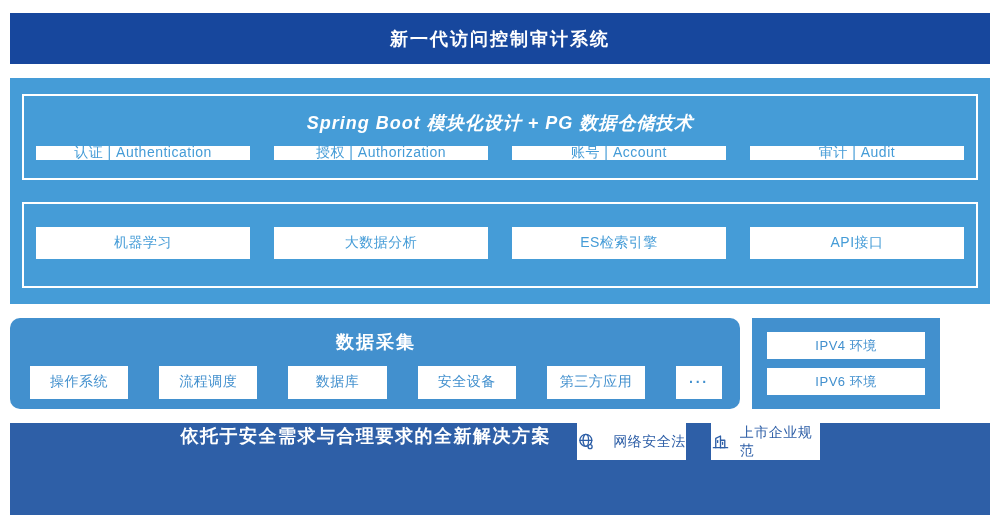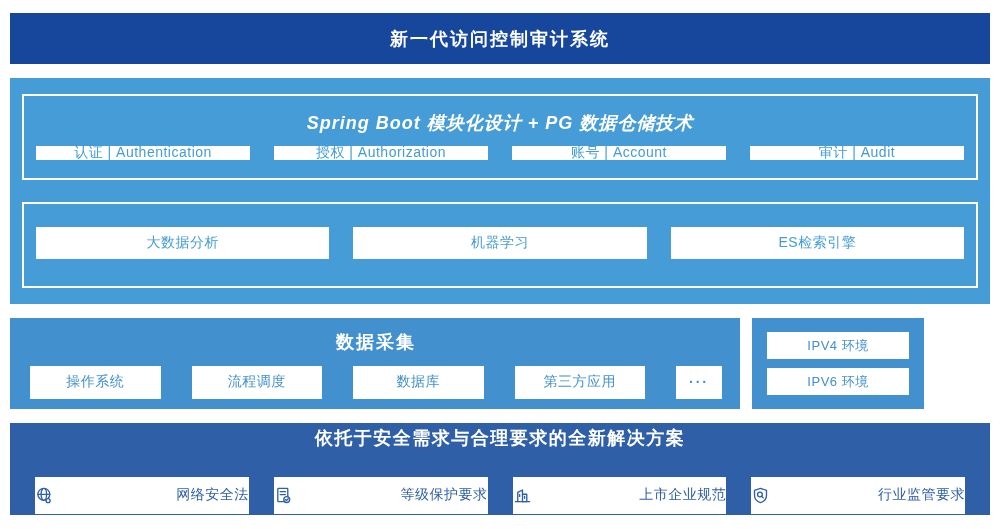--- a/index.html
+++ b/index.html
@@ -47,37 +47,37 @@
     display:flex; align-items:center; justify-content:center;
     font-size:14px; color:var(--light-text); letter-spacing:0.5px;
   }
   .box-row.analysis .wbox{height:32px;}
 
   
   .mid-row{flex:0 0 91px; display:flex; gap:12px;}
   .collection{
     width:730px; background:var(--collection-bg);
     padding:0 18px 0 20px; display:flex; flex-direction:column;
-    justify-content:center; gap:11px;
+    justify-content:center; gap:11px;border-radius:10px;
   }
   .collection .panel-title{letter-spacing:2px;}
   .collection .box-row{gap:31px;}
   .collection .wbox{height:33px; color:var(--collection-text);}
   .collection .wbox.small{flex:0 0 46px; letter-spacing:2px; font-weight:700;}
   .env{
-    width:172px; background:var(--collection-bg);
+    width:188px; background:var(--collection-bg);
     padding:0 15px; display:flex; flex-direction:column;
     justify-content:center; gap:9px;
   }
   .env .wbox{flex:0 0 27px; height:27px; font-size:13px; color:var(--collection-text);}
 
   
   .footer{
     flex:0 0 92px; background:var(--footer-bg);
-    padding:0 25px; display:flex; flex-direction:column;
+    padding:0 25px; display:flex; 
     justify-content:center; gap:26px;
   }
   .footer .box-row{gap:25px;}
   .fbox{
     flex:1; background:var(--box-bg); height:37px;
     display:flex; align-items:center; justify-content:space-between; gap:10px;
     font-size:14px; color:var(--footer-text); letter-spacing:0.5px;
   }
   .fbox svg{display:block; stroke:var(--footer-text); fill:none; stroke-width:1.4; stroke-linecap:round; stroke-linejoin:round;}
 </style>
@@ -95,36 +95,38 @@
       <div class="box-row">
         <div class="wbox">认证 | Authentication</div>
         <div class="wbox">授权 | Authorization</div>
         <div class="wbox">账号 | Account</div>
         <div class="wbox">审计 | Audit</div>
       </div>
     </div>
 
     <div class="bordered-panel">
       <div class="box-row analysis">
+        <div class="wbox">机器学习</div>
         <div class="wbox">大数据分析</div>
-        <div class="wbox">机器学习</div>
         <div class="wbox">ES检索引擎</div>
+        <div class="wbox">API接口</div>
       </div>
     </div>
 
   </div>
 
   <div class="mid-row">
 
     <div class="collection">
       <div class="panel-title">数据采集</div>
       <div class="box-row">
         <div class="wbox">操作系统</div>
         <div class="wbox">流程调度</div>
         <div class="wbox">数据库</div>
+        <div class="wbox">安全设备</div>
         <div class="wbox">第三方应用</div>
         <div class="wbox small">···</div>
       </div>
     </div>
 
     <div class="env">
       <div class="wbox">IPV4 环境</div>
       <div class="wbox">IPV6 环境</div>
     </div>
 
@@ -139,53 +141,31 @@
           <svg width="19" height="19" viewBox="0 0 20 20">
             <circle cx="9.3" cy="8.8" r="6.3"></circle>
             <ellipse cx="9.3" cy="8.8" rx="2.9" ry="6.3"></ellipse>
             <line x1="3" y1="8.8" x2="15.6" y2="8.8"></line>
             <circle cx="13.8" cy="15.4" r="2.1" fill="#fff"></circle>
           </svg>
         </span>
         <span>网络安全法</span>
       </div>
 
-      <div class="fbox">
-        <span>
-          <svg width="19" height="19" viewBox="0 0 20 20">
-            <rect x="4" y="2.5" width="10.5" height="14" rx="0.8"></rect>
-            <line x1="6.5" y1="6" x2="12" y2="6"></line>
-            <line x1="6.5" y1="9" x2="12" y2="9"></line>
-            <circle cx="13.4" cy="14.3" r="3.1" fill="#fff"></circle>
-            <polyline points="12,14.3 13.1,15.4 14.9,13.4"></polyline>
-          </svg>
-        </span>
-        <span>等级保护要求</span>
-      </div>
 
       <div class="fbox">
         <span>
           <svg width="19" height="19" viewBox="0 0 20 20">
             <line x1="2.5" y1="16.5" x2="17.5" y2="16.5"></line>
             <path d="M5 16.5 V6.8 L10 4.2 V16.5"></path>
             <path d="M10 16.5 H14.5 V8.7 H10"></path>
             <line x1="7" y1="9" x2="7" y2="11"></line>
             <line x1="12.2" y1="11" x2="12.2" y2="13"></line>
           </svg>
         </span>
         <span>上市企业规范</span>
       </div>
 
-      <div class="fbox">
-        <span>
-          <svg width="19" height="19" viewBox="0 0 20 20">
-            <path d="M10 2.5 L16.3 4.6 V9.8 C16.3 13.6 13.7 16.4 10 17.5 C6.3 16.4 3.7 13.6 3.7 9.8 V4.6 Z"></path>
-            <circle cx="9.4" cy="9" r="2.5"></circle>
-            <line x1="11.2" y1="10.8" x2="12.9" y2="12.5"></line>
-          </svg>
-        </span>
-        <span>行业监管要求</span>
-      </div>
 
     </div>
   </div>
 
 </div>
 
 </body></html>

